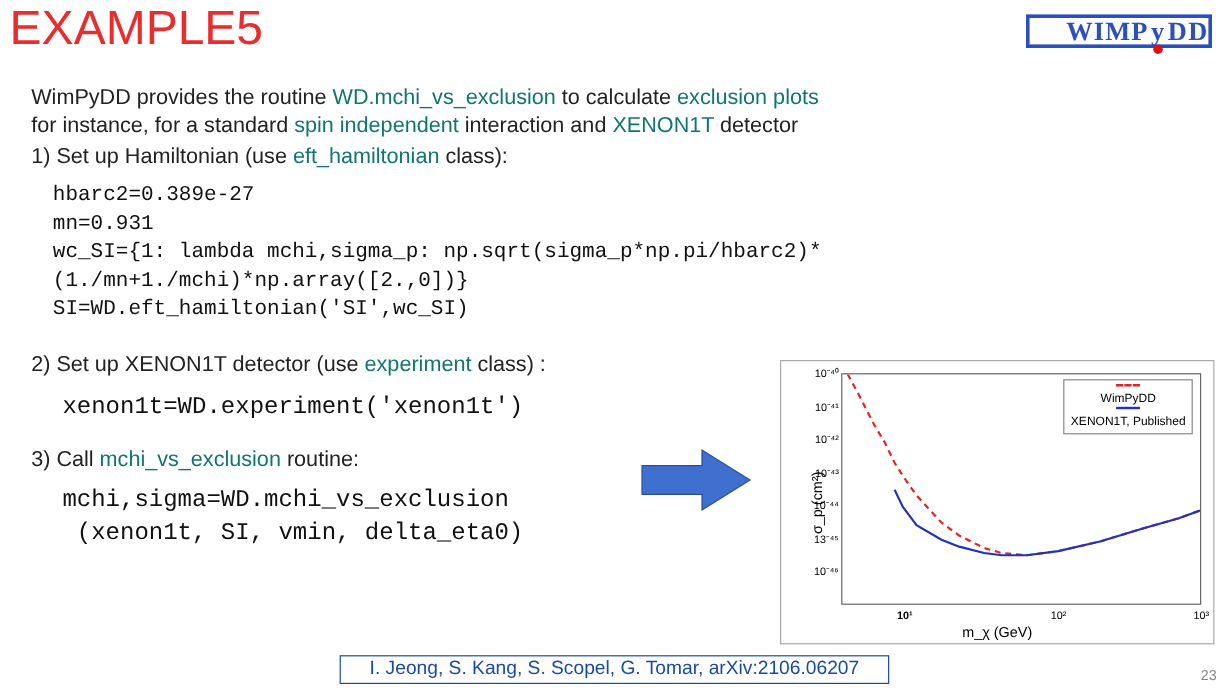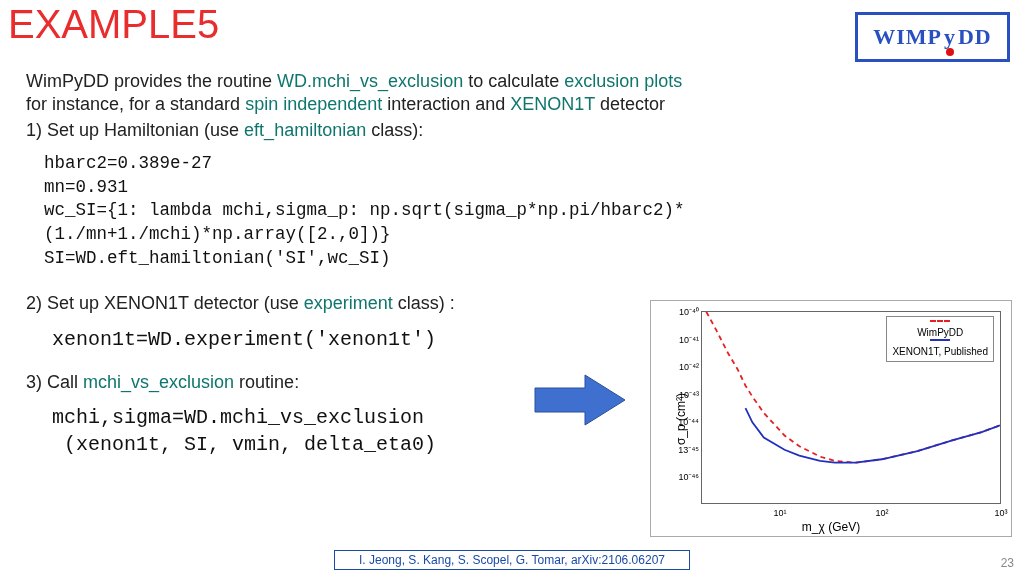--- a/index.html
+++ b/index.html
@@ -18,26 +18,26 @@
     top: 2px;
     font-size: 40px;
     color: #e92c2c;
     font-weight: 400;
   }
   .logo-box {
     position: absolute;
     right: 14px;
     top: 12px;
     width: 155px;
-    height: 50px;
+    height: 28px;
     border: 3px solid #2a4fc0;
     box-sizing: border-box;
     display: flex;
     align-items: center;
-    justify-content: center;
+    justify-content: flex-end;
     font-family: "Comic Sans MS", "Segoe Script", cursive;
     font-weight: 700;
     font-size: 22px;
     color: #2a4fc0;
     letter-spacing: 1px;
   }
   .logo-box .py {
     position: relative;
     padding: 0 2px;
   }
@@ -143,21 +143,21 @@
     font-size: 9px;
     transform: translateX(-50%);
   }
   .credits-box {
     position: absolute;
     left: 50%;
     bottom: 6px;
     transform: translateX(-50%);
     border: 1px solid #1a4aa8;
     padding: 2px 24px;
-    font-size: 12px;
+    font-size: 16px;
   }
   .credits-box .name { color: #1a4aa8; }
   .credits-box .arxiv { color: #1a4aa8; }
   .pagenum {
     position: absolute;
     right: 10px;
     bottom: 6px;
     font-size: 12px;
     color: #888;
     margin-top: 33px;
@@ -228,21 +228,21 @@
       </div>
     </div>
   </div>
 <div class="ytick" style="top: 175.429px;">10⁻⁴⁶</div>
     <div class="ytick" style="top: 147.857px;">13⁻⁴⁵</div>
     <div class="ytick" style="top: 120.286px;">10⁻⁴⁴</div>
     <div class="ytick" style="top: 92.7143px;">10⁻⁴³</div>
     <div class="ytick" style="top: 65.1429px;">10⁻⁴²</div>
     <div class="ytick" style="top: 37.5714px;">10⁻⁴¹</div>
     <div class="ytick" style="top: 10px;">10⁻⁴⁰</div>
-    <div class="xtick" style="left: 129px;">10¹</div>
+    <div class="xtick" style="left: 103px; font-weight: bold;">10¹</div>
     <div class="xtick" style="left: 231.088px;">10²</div>
     <div class="xtick" style="left: 350px;">10³</div>
   </div>
 
 <div class="credits-box">
   <span class="name">I. Jeong, S. Kang, S. Scopel, G. Tomar</span><span class="name">, </span><span class="arxiv">arXiv:2106.06207</span>
 </div>
 
 <div class="pagenum">23</div>
 

